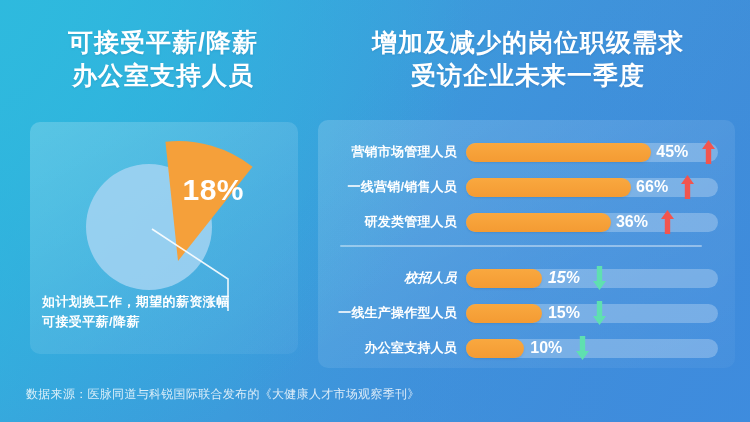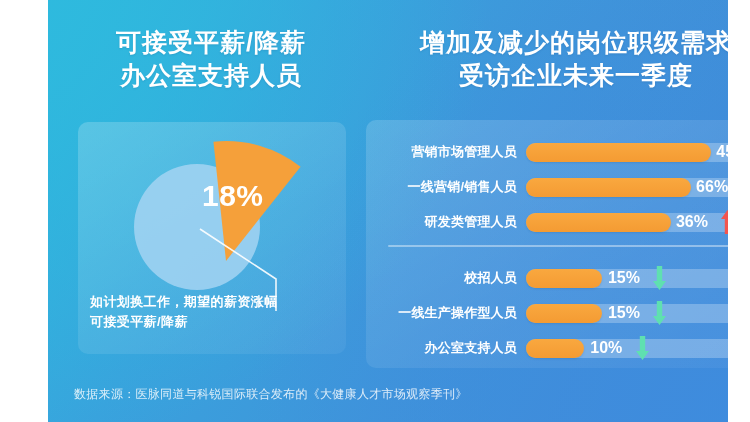--- a/index.html
+++ b/index.html
@@ -2,29 +2,28 @@
 <html><head>
 <meta charset="utf-8">
 <style>
   html, body {
     margin: 0;
     padding: 0;
     background: #ffffff;
   }
   #poster {
     position: relative;
-    width: 680px;
+    width: 750px;
     height: 422px;
     overflow: hidden;
     font-family: "Liberation Sans", "DejaVu Sans", sans-serif;
     background:
       radial-gradient(circle at 0% 0%, rgba(46,186,222,0.95) 0%, rgba(46,186,222,0.0) 55%),
       radial-gradient(circle at 100% 100%, rgba(62,140,222,0.95) 0%, rgba(62,140,222,0.0) 60%),
       linear-gradient(118deg, #2fb6de 0%, #39a2dd 30%, #3f94da 62%, #4189d6 100%);
-    margin-left: 48px;
   }
 
   
   .title {
     position: absolute;
     color: #ffffff;
     font-weight: bold;
     letter-spacing: 1px;
     text-align: center;
     line-height: 1.32;
@@ -85,23 +84,23 @@
   #pie-wedge {
     position: absolute;
     left: 53px;
     top: 9px;
     width: 190px;
     height: 190px;
   }
   #pie-value {
     position: absolute;
     left: 124px;
-    top: 57px;
+    top: 51px;
     width: 90px;
-    text-align: left;
+    text-align: right;
     color: #ffffff;
     font-size: 30px;
     font-weight: bold;
     letter-spacing: 0.5px;
   }
   #leader-line {
     position: absolute;
     left: 120px;
     top: 105px;
     width: 130px;
@@ -119,21 +118,21 @@
     font-size: 13px;
     font-weight: bold;
     line-height: 1.55;
     letter-spacing: 0.4px;
   }
   #left-caption span { display: block; }
 
   
   .bar-row {
     position: absolute;
-    left: 330px;
+    left: 318px;
     width: 400px;
     height: 26px;
     display: flex;
     align-items: center;
   }
   .bar-label {
     width: 148px;
     text-align: right;
     padding-right: 9px;
     color: #ffffff;
@@ -262,21 +261,21 @@
       <div class="bar-fill" style="width:57.5%;"></div>
       <div class="bar-value" style="left:59.5%;">36%</div>
       <svg class="bar-arrow" style="left:77.5%;" viewBox="0 0 13 24">
         <path d="M6.5 0 L13 9 L9.2 9 L9.2 24 L3.8 24 L3.8 9 L0 9 Z" fill="#F2554F"></path>
       </svg>
     </div>
   </div>
 
   <div id="divider"></div>
 
-  <div class="bar-row" style="top:265px;">
+  <div class="bar-row" style="top:265px;font-style:italic;">
     <div class="bar-label">校招人员</div>
     <div class="bar-track">
       <div class="bar-fill" style="width:30%;"></div>
       <div class="bar-value" style="left:32.5%;">15%</div>
       <svg class="bar-arrow" style="left:50.5%;" viewBox="0 0 13 24">
         <path d="M6.5 24 L13 15 L9.2 15 L9.2 0 L3.8 0 L3.8 15 L0 15 Z" fill="#5FE0B0"></path>
       </svg>
     </div>
   </div>
 

